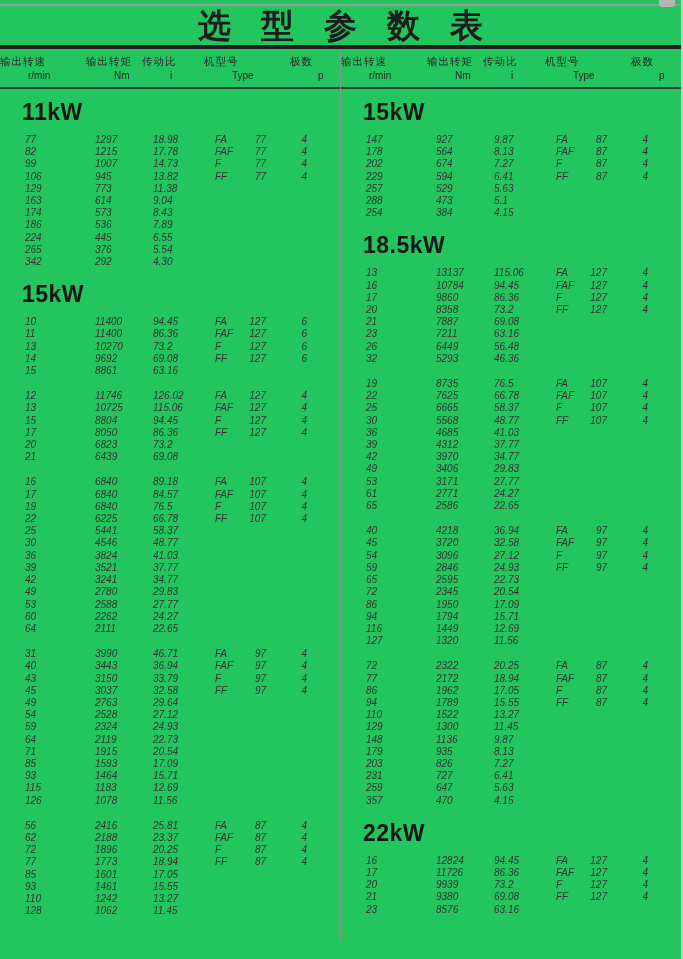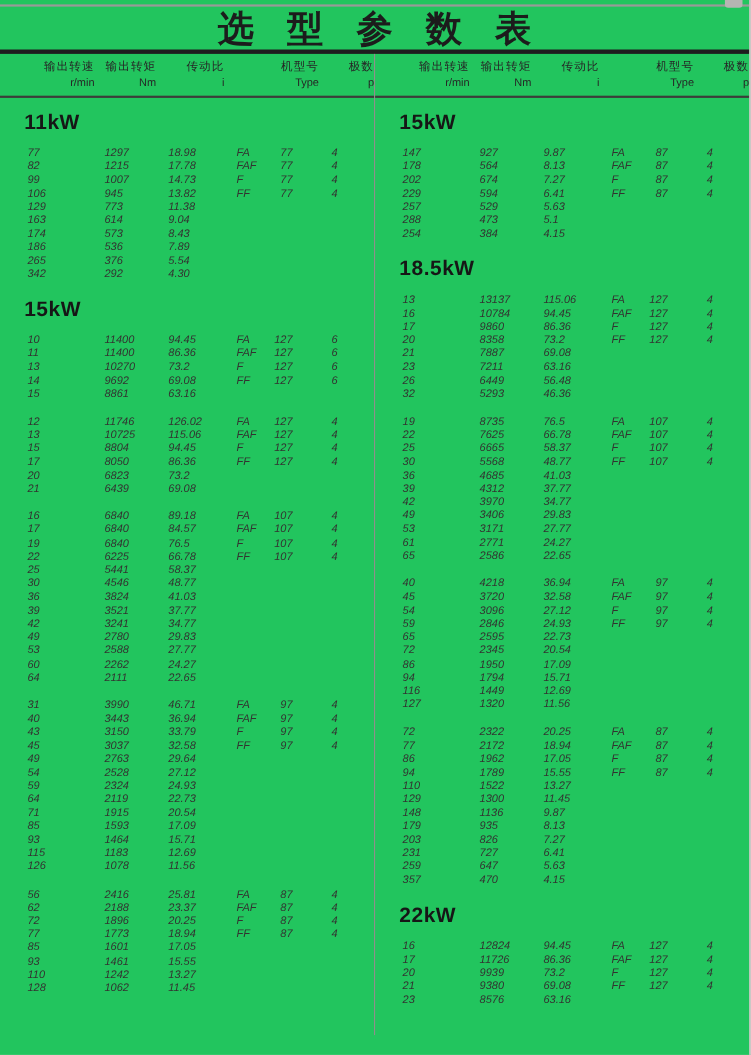--- a/index.html
+++ b/index.html
@@ -55,26 +55,26 @@
     width: 3px;
     height: 892px;
     background: #8f8f8c;
   }
   .col-header {
     display: grid;
     grid-template-columns: 86px 56px 62px 86px 50px;
     padding: 5px 0 4px 0;
     border-bottom: 2px solid #3c3c3a;
   }
-  .hc { text-align: right; }
+  .hc { text-align: left; }
   .hc-label { font-size: 10.5px; line-height: 15px; letter-spacing: 1px; }
-  .hc-unit  { font-size: 10px;  line-height: 14px; }
+  .hc-unit  { font-size: 10px;  line-height: 14px; padding-left: 28px; }
   .col-body { padding-top: 2px; }
   .section-heading {
-    font-size: 19px;
+    font-size: 23px;
     font-weight: bold;
     color: #161616;
     margin: 14px 0 10px 22px;
     letter-spacing: 0.5px;
     line-height: 24px;
   }
   .col-body > .section-heading:first-child { margin-top: 9px; }
   .block { margin-bottom: 13px; font-style: italic; }
   .row {
     display: grid;
@@ -185,20 +185,28 @@
             </div>
             <div class="row">
               <span class="c c0">186</span>
               <span class="c c1">536</span>
               <span class="c c2">7.89</span>
               <span class="c c3"></span>
               <span class="c c4"></span>
               <span class="c c5"></span>
             </div>
             <div class="row">
+              <span class="c c0">224</span>
+              <span class="c c1">445</span>
+              <span class="c c2">6.55</span>
+              <span class="c c3"></span>
+              <span class="c c4"></span>
+              <span class="c c5"></span>
+            </div>
+            <div class="row">
               <span class="c c0">265</span>
               <span class="c c1">376</span>
               <span class="c c2">5.54</span>
               <span class="c c3"></span>
               <span class="c c4"></span>
               <span class="c c5"></span>
             </div>
             <div class="row">
               <span class="c c0">342</span>
               <span class="c c1">292</span>

